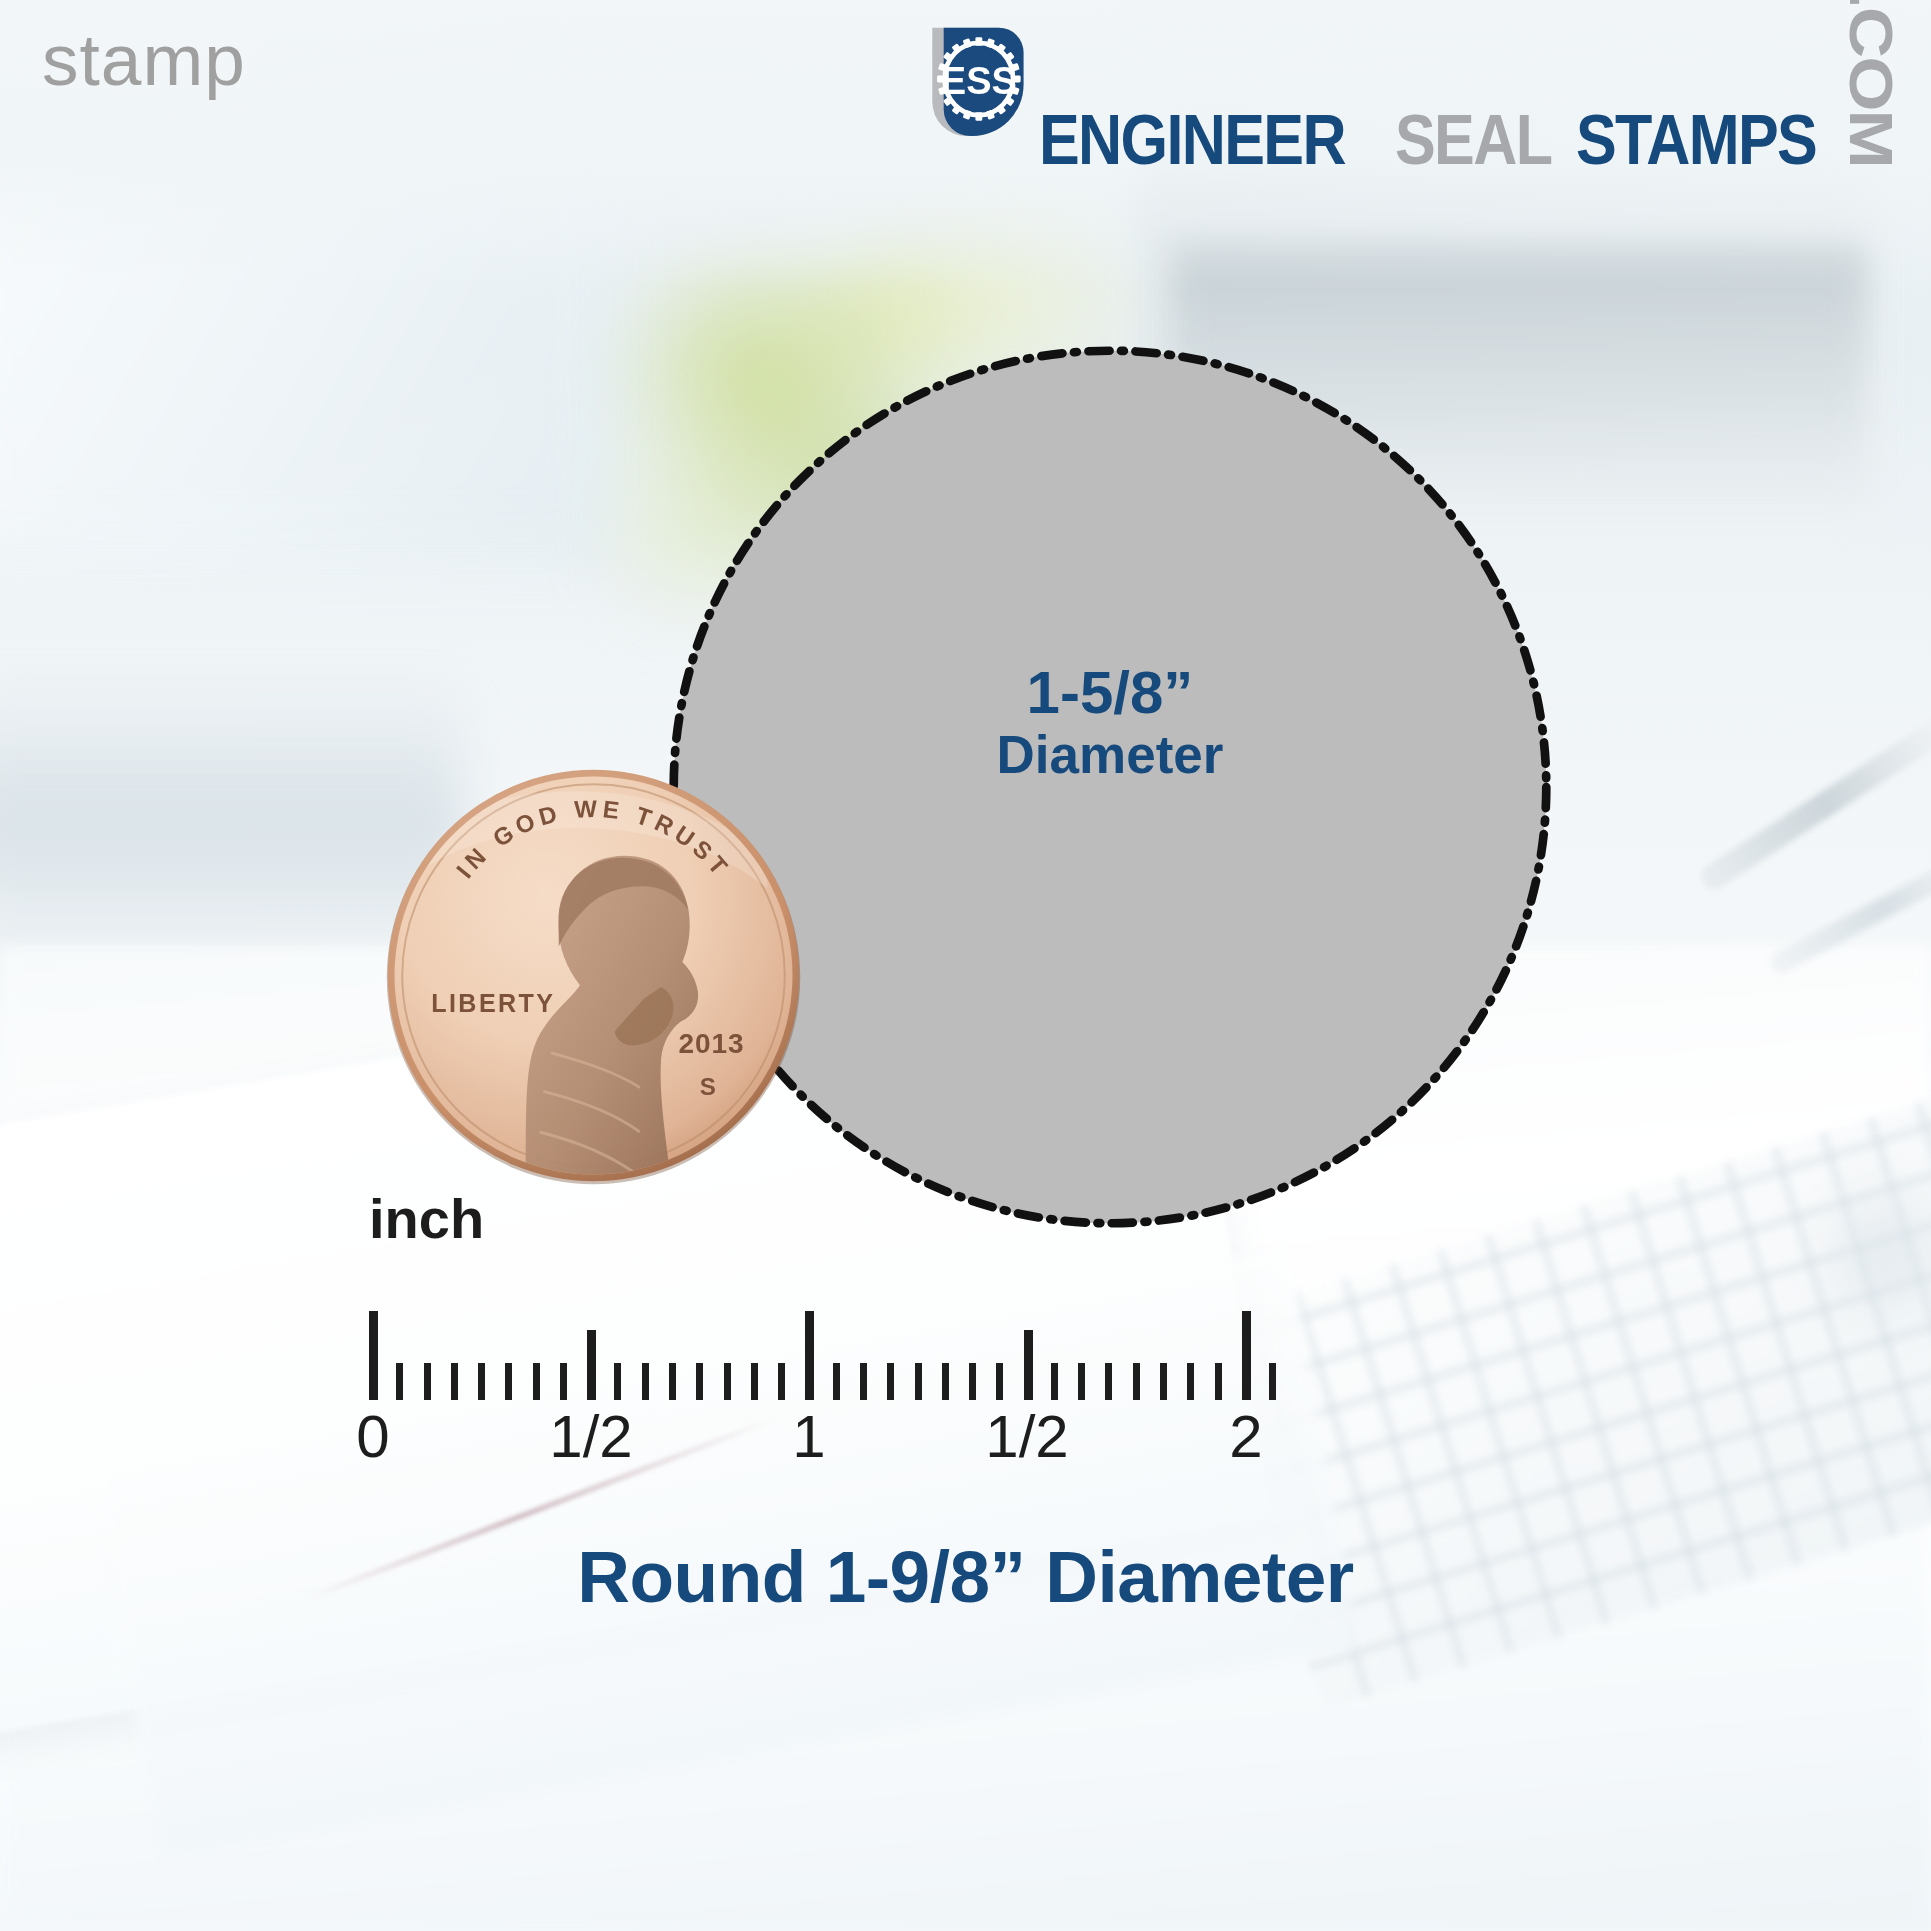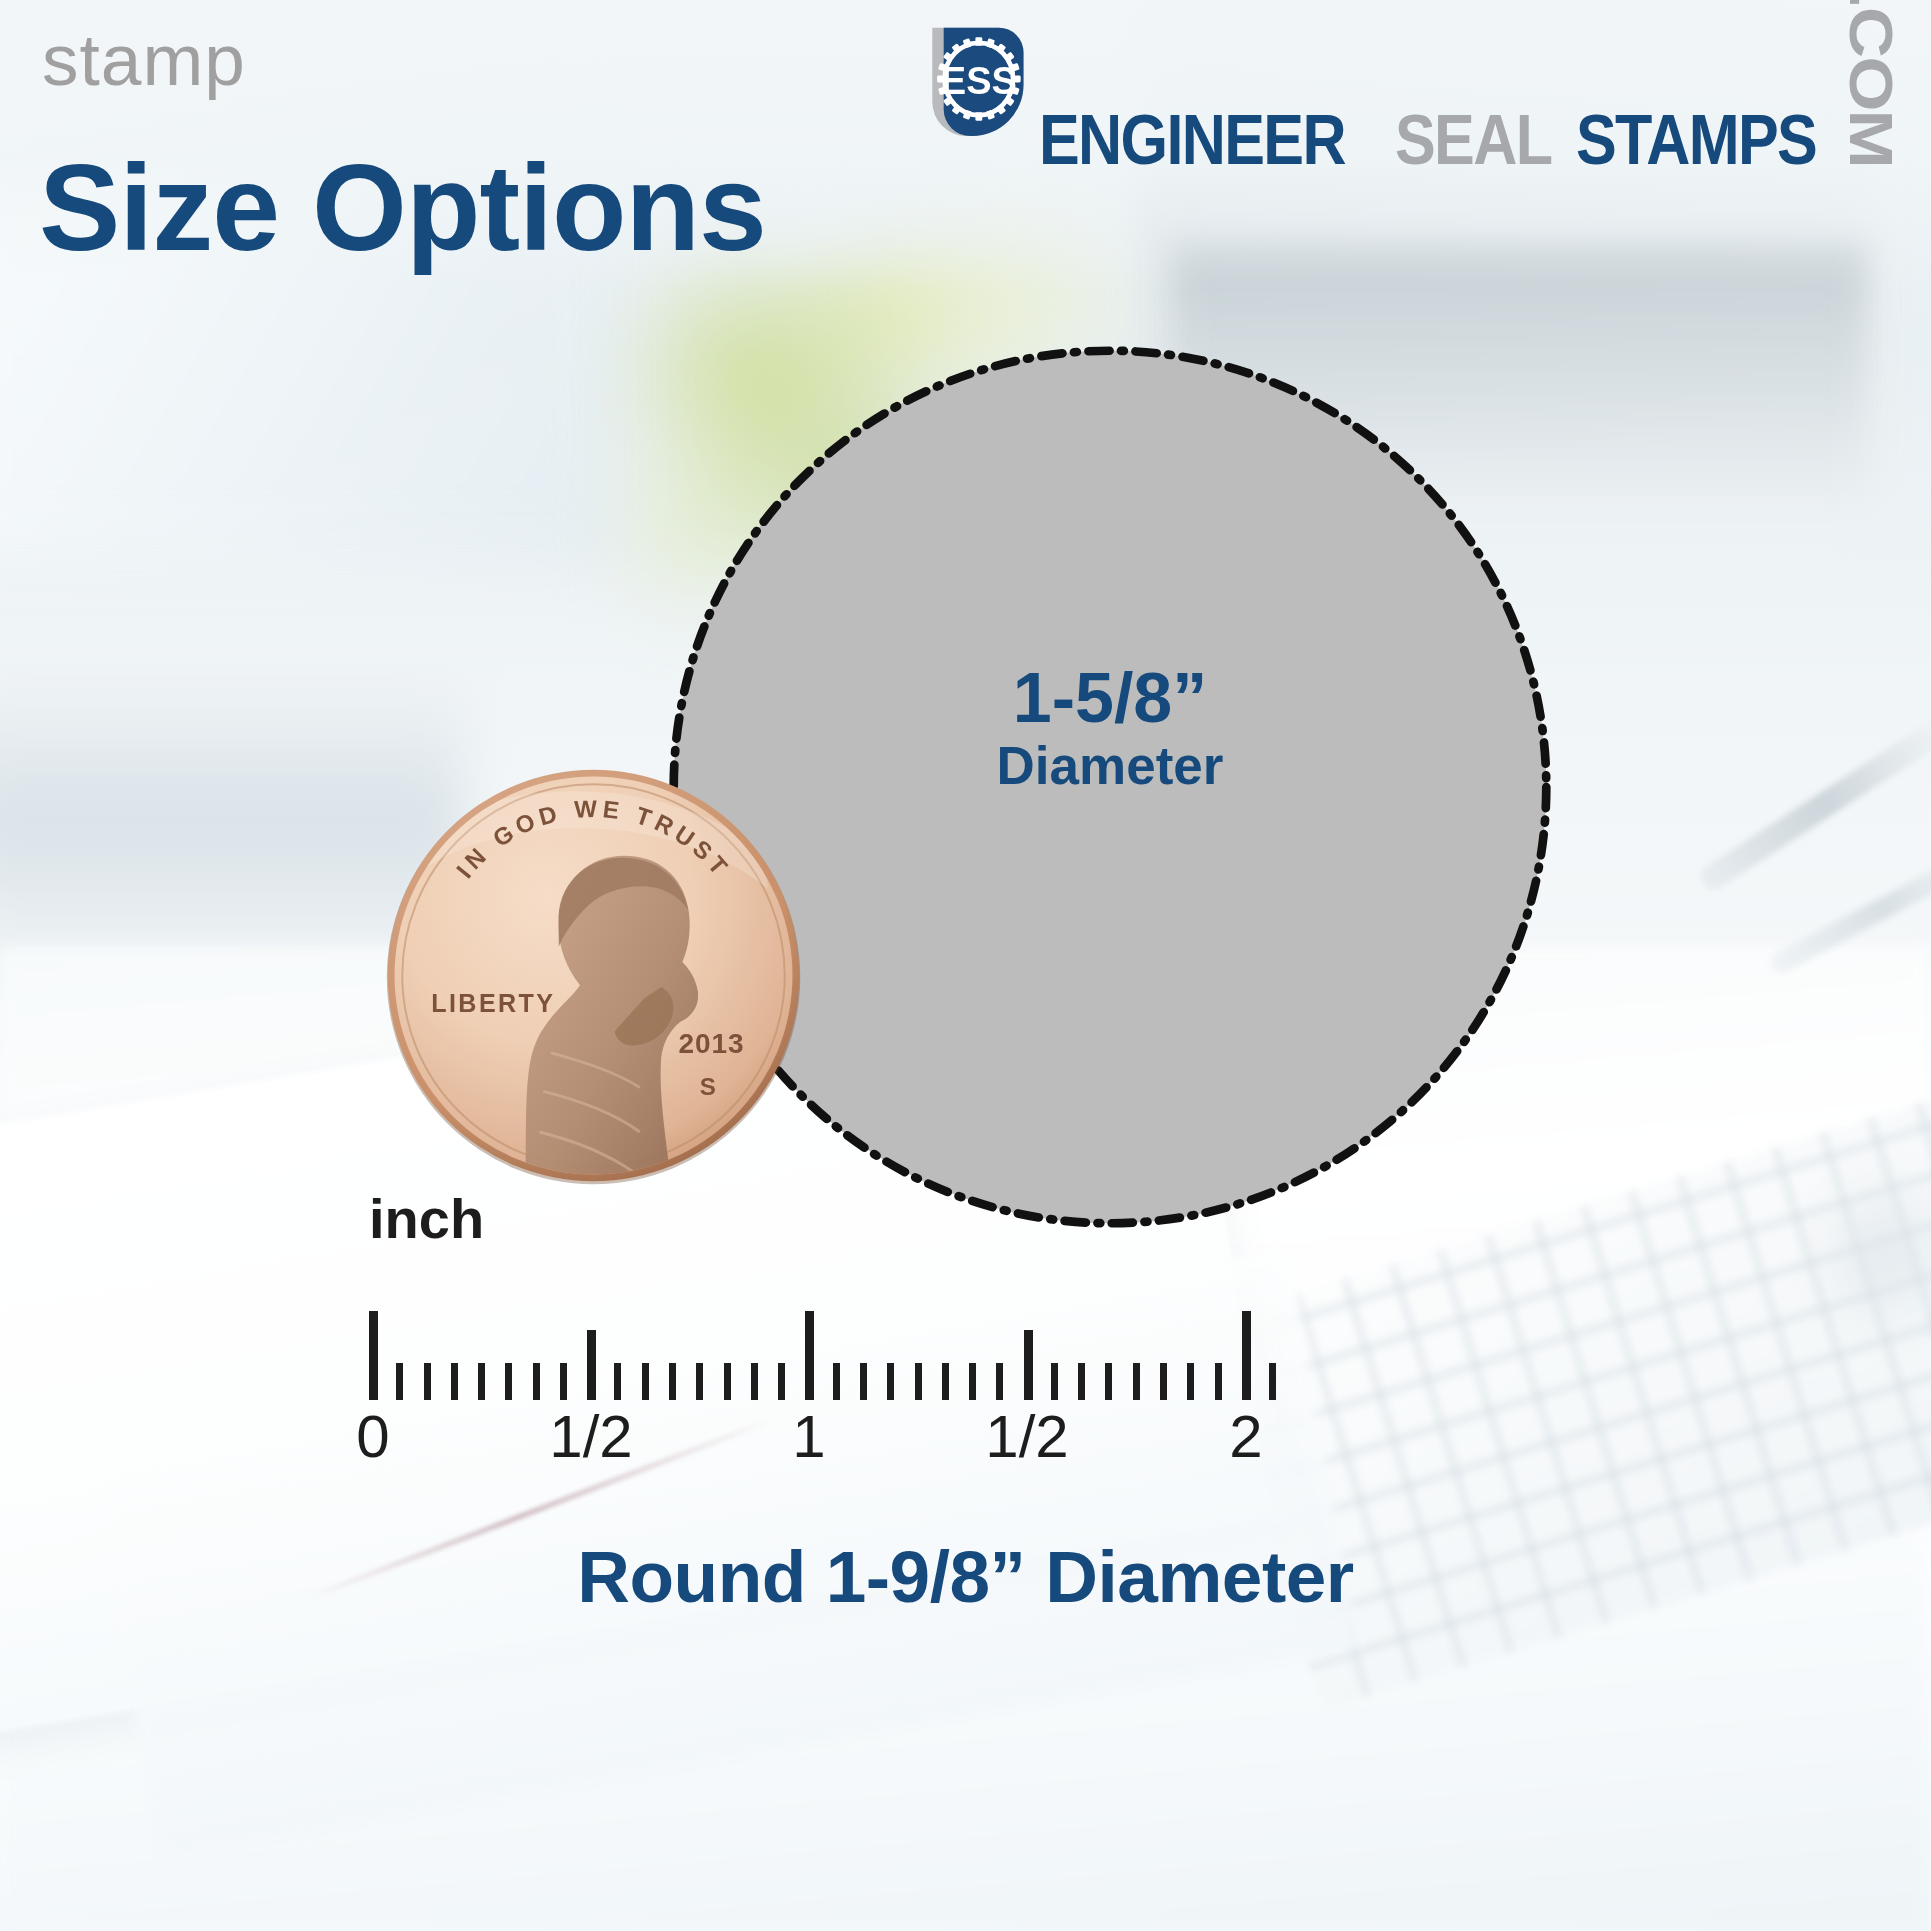--- a/index.html
+++ b/index.html
@@ -250,21 +250,21 @@
   .circle-label {
     position: absolute;
     left: 0; right: 0;
     top: 317px;
     text-align: center;
     color: #174a7c;
     font-weight: 700;
     line-height: 1.1;
     pointer-events: none;
   }
-  .circle-label .l1 { font-size: 70px; display: block; }
+  .circle-label .l1 { font-size: 60px; display: block; }
   .circle-label .l2 { font-size: 53px; display: block; }
 
   
   .penny {
     position: absolute;
     left: 381px; top: 763px;
     width: 425px; height: 425px;
   }
 
   
@@ -330,21 +330,20 @@
   <div class="bg-keyboard"></div>
   <div class="bg-pen-a"></div>
   <div class="bg-pen-b"></div>
   <div class="bg-cup"></div>
   <div class="bg-paper"></div>
   <div class="bg-paper2"></div>
   <div class="bg-penline"></div>
   <div class="header-wash"></div>
 
   <div class="stamp-word">stamp</div>
-  <div class="title">Size Options</div>
 
   <div class="logo">
     <svg class="logo-badge" viewBox="0 0 120 120">
       <path d="M14 6 h70 a26 26 0 0 1 26 26 v34 a54 54 0 0 1 -54 54 h-6 a36 36 0 0 1 -36 -36 z" fill="#b8babd"></path>
       <path d="M26 6 h58 a26 26 0 0 1 26 26 v34 a54 54 0 0 1 -54 54 h-2 a28 28 0 0 1 -28 -28 z" fill="#1b4a7e"></path>
       <g fill="#ffffff">
         <g>
 
           <g transform="translate(63,60)">
             <g>

